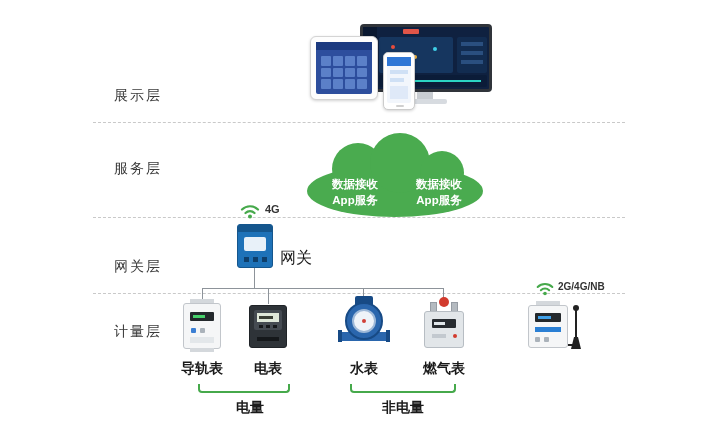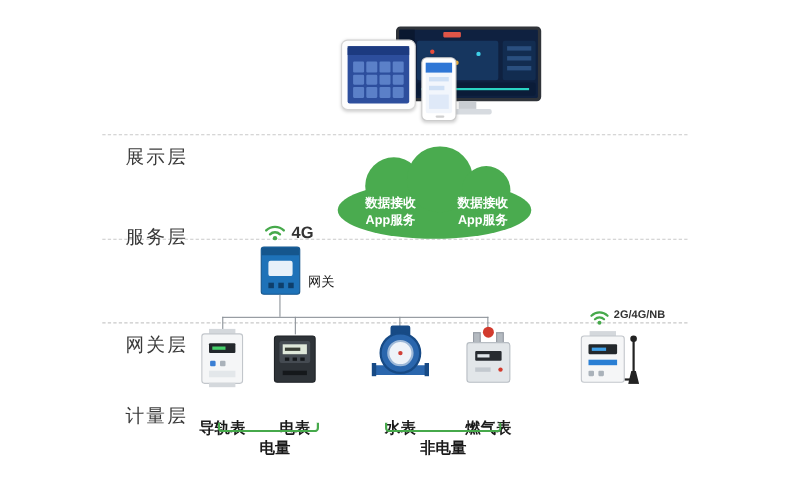--- a/index.html
+++ b/index.html
@@ -1,22 +1,22 @@
 <!DOCTYPE html>
 <html><head>
 <meta charset="utf-8">
 <style>
   * { margin:0; padding:0; box-sizing:border-box; }
   body { font-family:"Liberation Sans","DejaVu Sans",sans-serif; background:#ffffff; }
   .stage { position:relative; width:715px; height:443px; background:#ffffff; overflow:hidden; }
   .abs { position:absolute; }
   .sep { position:absolute; left:93px; width:532px; height:0; border-top:1px dashed #c9c9c9; }
-  .layer-label { position:absolute; left:114px; font-size:17px; color:#3a3a3a; letter-spacing:2px;margin-top:44px; }
+  .layer-label { position:absolute; left:114px; font-size:14px; color:#3a3a3a; letter-spacing:2px; }
   .line { position:absolute; background:#8d939a; }
-  .dev-label { position:absolute; top:360px; font-size:14px; font-weight:bold; color:#1a1a1a; text-align:center;margin-top:21px; }
+  .dev-label { position:absolute; top:360px; font-size:14px; font-weight:bold; color:#1a1a1a; text-align:center; }
   .net-label { position:absolute; font-size:10px; color:#333; font-weight:bold; }
   .cloud-title { position:absolute; left:300px; top:150px; width:190px; text-align:center; color:#fff; font-size:14px; font-weight:bold; letter-spacing:1px; }
   .cloud-item { position:absolute; width:74px; text-align:center; color:#fff; font-size:11.5px; font-weight:bold; }
   .bracket { position:absolute; height:9px; border-left:2px solid #46a94b; border-right:2px solid #46a94b; border-bottom:2px solid #46a94b; border-radius:0 0 4px 4px; }
   .group-label { position:absolute; top:399px; font-size:14px; font-weight:bold; color:#1a1a1a; text-align:center; }
   .tile-grid { position:absolute; left:5px; top:14px; right:5px; bottom:5px; display:grid; grid-template-columns:repeat(4,1fr); grid-auto-rows:1fr; gap:2px; }
   .tile-grid i { background:#5b80c8; border-radius:1px; }
 </style>
 </head>
 <body>
@@ -91,30 +91,30 @@
   <div class="cloud-item" style="left:318px;top:177px;z-index:2">数据接收</div>
   <div class="cloud-item" style="left:402px;top:177px;z-index:2">数据接收</div>
   <div class="cloud-item" style="left:318px;top:193px;z-index:2">App服务</div>
   <div class="cloud-item" style="left:402px;top:193px;z-index:2">App服务</div>
 
   <svg class="abs" style="left:238px;top:201px" width="24" height="18" viewBox="0 0 24 18">
     <path d="M4 8.5a11.5 11.5 0 0 1 16 0" fill="none" stroke="#46a94b" stroke-width="2.2" stroke-linecap="round"></path>
     <path d="M7.5 12a6.5 6.5 0 0 1 9 0" fill="none" stroke="#46a94b" stroke-width="2.2" stroke-linecap="round"></path>
     <circle cx="12" cy="15.5" r="2" fill="#46a94b"></circle>
   </svg>
-  <div class="net-label" style="left:265px;top:203px;font-size:15px">4G</div>
+  <div class="net-label" style="left:265px;top:203px;font-size:11px">4G</div>
 
   <div class="abs" style="left:237px;top:224px;width:36px;height:44px;background:#1e72b8;border:1px solid #15568d;border-radius:3px">
     <div class="abs" style="left:0;top:0;width:34px;height:7px;background:#15568d;border-radius:2px 2px 0 0"></div>
     <div class="abs" style="left:6px;top:12px;width:22px;height:14px;background:#e8f1f9;border-radius:2px"></div>
     <div class="abs" style="left:6px;top:32px;width:5px;height:5px;background:#0e3f6b"></div>
     <div class="abs" style="left:15px;top:32px;width:5px;height:5px;background:#0e3f6b"></div>
     <div class="abs" style="left:24px;top:32px;width:5px;height:5px;background:#0e3f6b"></div>
   </div>
-  <div class="abs" style="left:280px;top:248px;font-size:12px;color:#1a1a1a">网关</div>
+  <div class="abs" style="left:280px;top:248px;font-size:16px;color:#1a1a1a">网关</div>
 
   <div class="line" style="left:254px;top:268px;width:1px;height:20px"></div>
   <div class="line" style="left:202px;top:288px;width:242px;height:1px"></div>
   <div class="line" style="left:202px;top:288px;width:1px;height:16px"></div>
   <div class="line" style="left:268px;top:288px;width:1px;height:16px"></div>
   <div class="line" style="left:363px;top:288px;width:1px;height:9px"></div>
   <div class="line" style="left:443px;top:288px;width:1px;height:12px"></div>
 
   <div class="abs" style="left:190px;top:299px;width:24px;height:5px;background:#d4d8dc"></div>
   <div class="abs" style="left:183px;top:303px;width:38px;height:46px;background:#f5f6f7;border:1px solid #c2c6cb;border-radius:3px">

